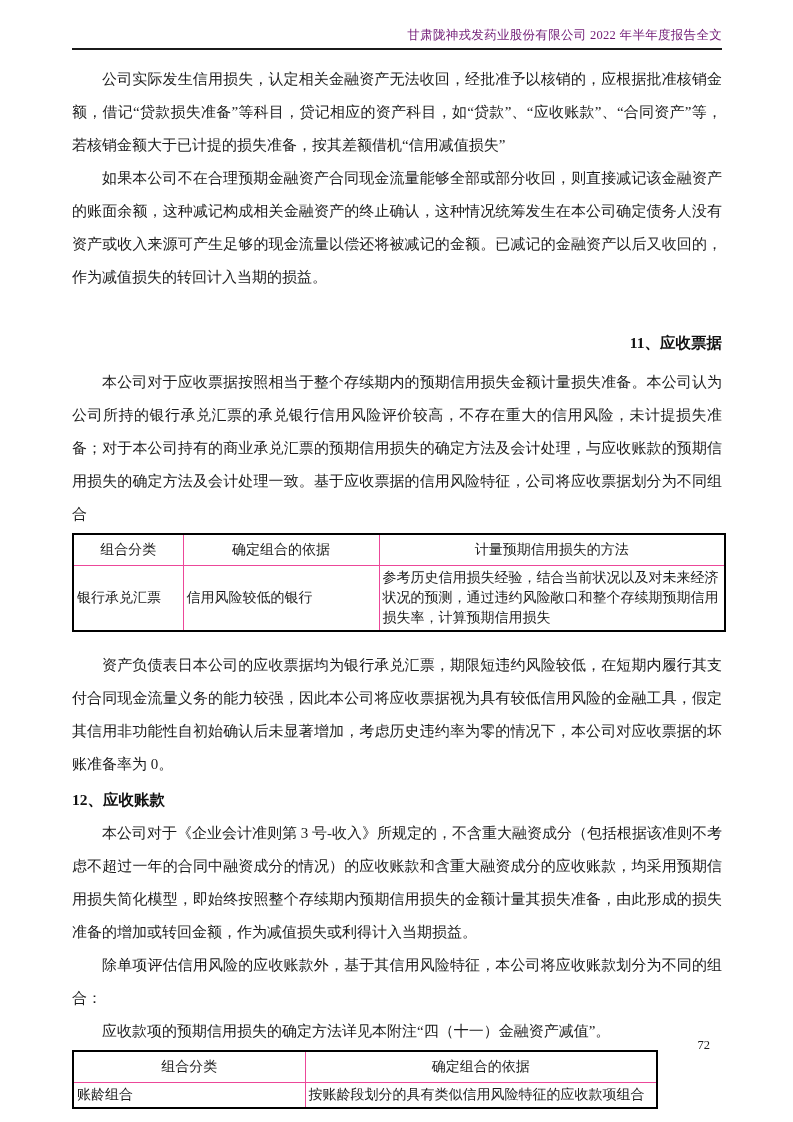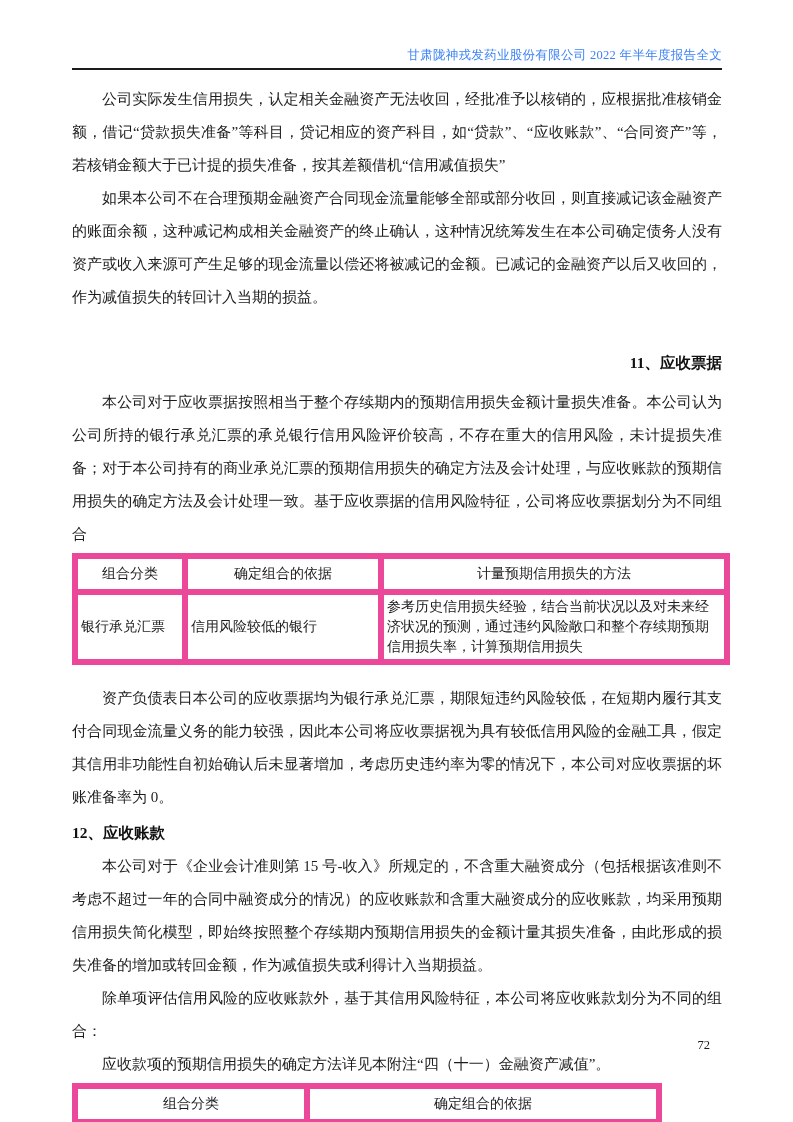--- a/index.html
+++ b/index.html
@@ -8,28 +8,28 @@
     position: relative;
     width: 793px;
     height: 1122px;
     background: #ffffff;
     color: #161616;
     font-family: "Liberation Serif", "DejaVu Serif", serif;
     overflow: hidden;
   }
   .doc-header {
     margin: 0 71px 0 72px;
-    padding-top: 47px;
+    padding-top: 27px;
     padding-bottom: 4px;
     border-bottom: 2px solid #1b1b1b;
     text-align: right;
     font-size: 12.5px;
     line-height: 17px;
     letter-spacing: 0.3px;
-    color: #3b82f6;
+    color: #701a75;
   }
   .doc-body { margin: 0 71px 0 72px; }
   .para {
     margin: 0;
     font-size: 15px;
     line-height: 33px;
     text-align: justify;
     text-indent: 2em;
     color: #1b1b1b;
   }
@@ -47,21 +47,21 @@
   .p-after-h12 { margin-top: 6px; }
   .after-table { margin-top: 17px; }
   .grid-table {
     border-collapse: collapse;
     margin-top: 2px;
     border: 2px solid #000;
     font-size: 14px;
     color: #1b1b1b;
     table-layout: fixed;
   }
-  .grid-table th, .grid-table td { border: 6px solid #ec4899; }
+  .grid-table th, .grid-table td { border: 1px solid #ec4899; }
   .grid-table th {
     font-weight: 400;
     text-align: center;
     padding: 5px 2px;
     line-height: 20px;
   }
   .grid-table td {
     padding: 2px 3px;
     line-height: 20px;
     vertical-align: middle;
@@ -121,21 +121,21 @@
           <td>信用风险较低的银行</td>
           <td>参考历史信用损失经验，结合当前状况以及对未来经济状况的预测，通过违约风险敞口和整个存续期预期信用损失率，计算预期信用损失</td>
         </tr>
       </tbody>
     </table>
 
     <p class="para after-table">资产负债表日本公司的应收票据均为银行承兑汇票，期限短违约风险较低，在短期内履行其支付合同现金流量义务的能力较强，因此本公司将应收票据视为具有较低信用风险的金融工具，假定其信用非功能性自初始确认后未显著增加，考虑历史违约率为零的情况下，本公司对应收票据的坏账准备率为 0。</p>
 
     <h2 class="section-heading h12">12、应收账款</h2>
 
-    <p class="para p-after-h12">本公司对于《企业会计准则第 15 号-收入》所规定的，不含重大融资成分（包括根据该准则不考虑不超过一年的合同中融资成分的情况）的应收账款和含重大融资成分的应收账款，均采用预期信用损失简化模型，即始终按照整个存续期内预期信用损失的金额计量其损失准备，由此形成的损失准备的增加或转回金额，作为减值损失或利得计入当期损益。</p>
+    <p class="para p-after-h12">本公司对于《企业会计准则第 3 号-收入》所规定的，不含重大融资成分（包括根据该准则不考虑不超过一年的合同中融资成分的情况）的应收账款和含重大融资成分的应收账款，均采用预期信用损失简化模型，即始终按照整个存续期内预期信用损失的金额计量其损失准备，由此形成的损失准备的增加或转回金额，作为减值损失或利得计入当期损益。</p>
 
     <p class="para">除单项评估信用风险的应收账款外，基于其信用风险特征，本公司将应收账款划分为不同的组合：</p>
 
     <p class="para">应收款项的预期信用损失的确定方法详见本附注“四（十一）金融资产减值”。</p>
 
     <table class="grid-table table-ar">
       <colgroup>
           <col class="c1">
           <col class="c2">
         </colgroup>

